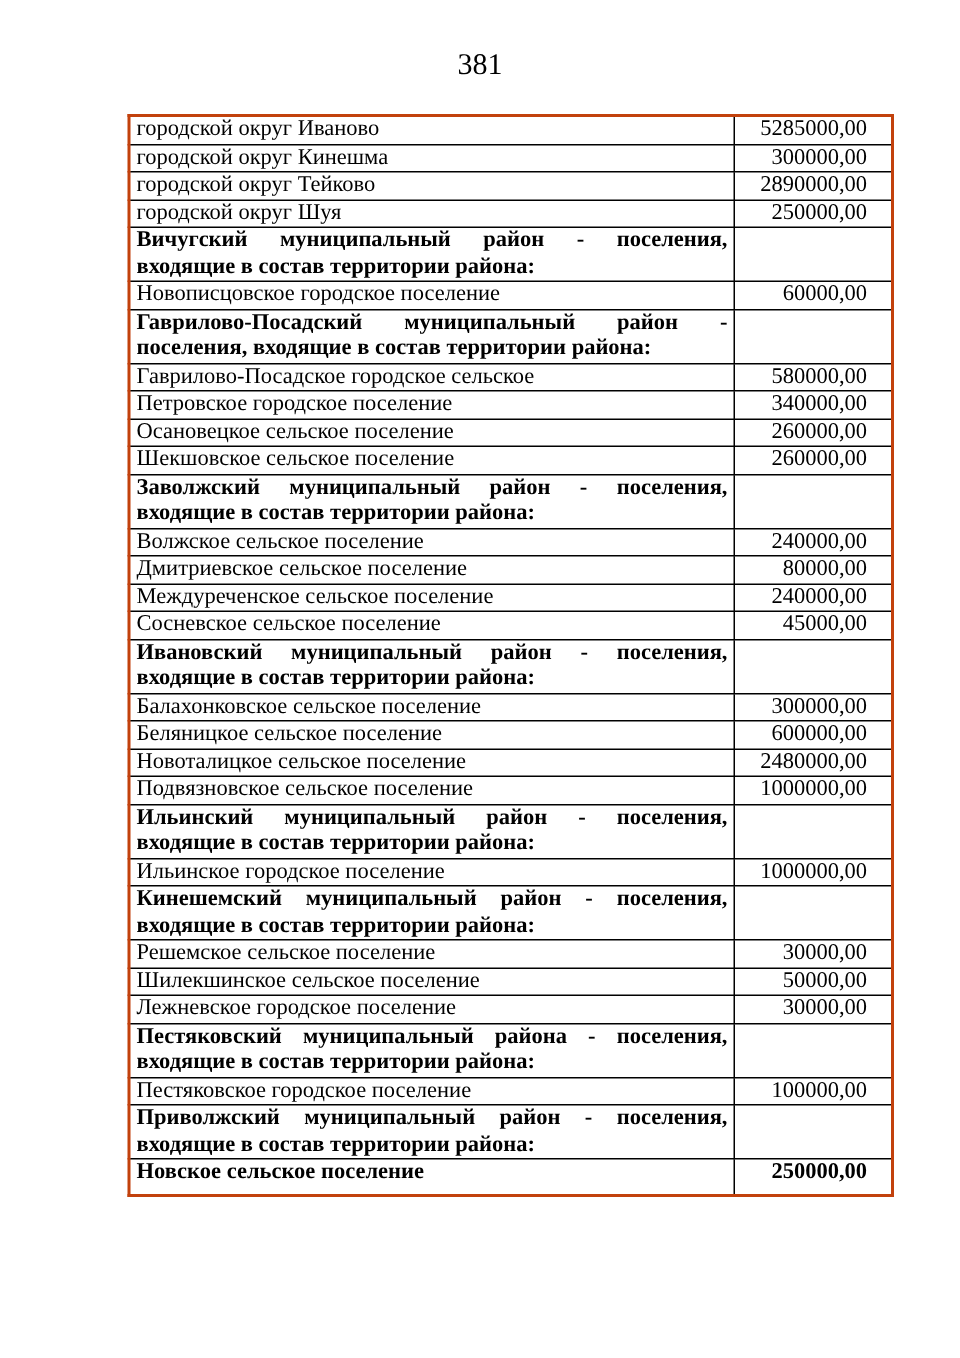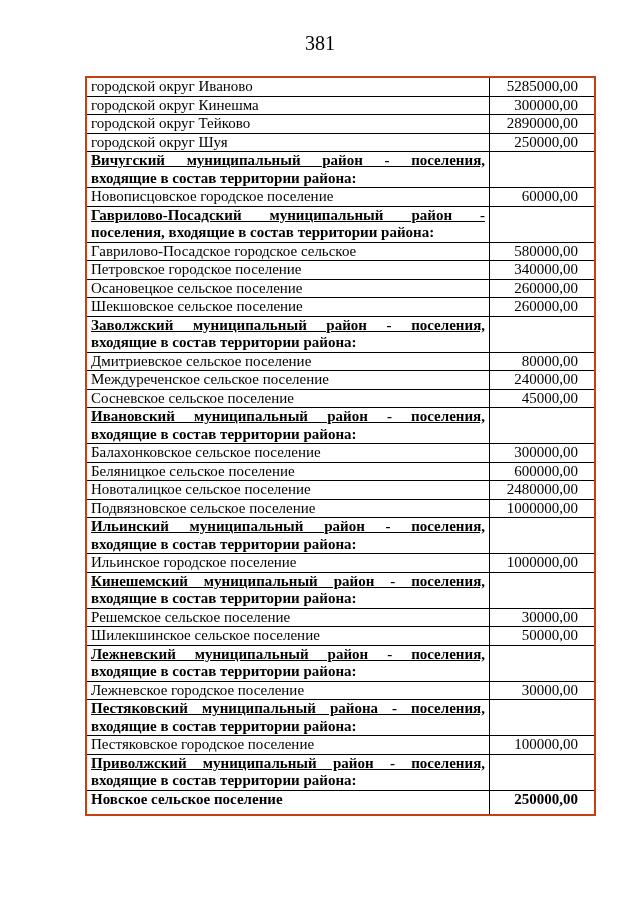--- a/index.html
+++ b/index.html
@@ -46,21 +46,20 @@
     text-align: right;
     padding-right: 16px;
     padding-left: 2px;
   }
   td.section-cell {
     font-weight: bold;
   }
   td.section-cell .line1 {
     text-align: justify;
     text-align-last: justify;
-    text-decoration: underline;
   }
   td.section-cell .line2 {
     text-align: left;
   }
   tr.item-row td {
     height: 17px;
   }
   tr.last-row td {
     height: 23px;
     font-weight: bold;
@@ -124,20 +123,24 @@
         <td class="amount-cell">260000,00</td>
       </tr>
       <tr class="section-row">
         <td class="name-cell section-cell">
           <div class="line1">Заволжский муниципальный район - поселения,</div>
           <div class="line2">входящие в состав территории района:</div>
         </td>
         <td class="amount-cell"></td>
       </tr>
       <tr class="item-row">
+        <td class="name-cell">Волжское сельское поселение</td>
+        <td class="amount-cell">240000,00</td>
+      </tr>
+      <tr class="item-row">
         <td class="name-cell">Дмитриевское сельское поселение</td>
         <td class="amount-cell">80000,00</td>
       </tr>
       <tr class="item-row">
         <td class="name-cell">Междуреченское сельское поселение</td>
         <td class="amount-cell">240000,00</td>
       </tr>
       <tr class="item-row">
         <td class="name-cell">Сосневское сельское поселение</td>
         <td class="amount-cell">45000,00</td>
@@ -183,27 +186,20 @@
         </td>
         <td class="amount-cell"></td>
       </tr>
       <tr class="item-row">
         <td class="name-cell">Решемское сельское поселение</td>
         <td class="amount-cell">30000,00</td>
       </tr>
       <tr class="item-row">
         <td class="name-cell">Шилекшинское сельское поселение</td>
         <td class="amount-cell">50000,00</td>
-      </tr>
-      <tr class="section-row">
-        <td class="name-cell section-cell">
-          <div class="line1">Лежневский муниципальный район - поселения,</div>
-          <div class="line2">входящие в состав территории района:</div>
-        </td>
-        <td class="amount-cell"></td>
       </tr>
       <tr class="item-row">
         <td class="name-cell">Лежневское городское поселение</td>
         <td class="amount-cell">30000,00</td>
       </tr>
       <tr class="section-row">
         <td class="name-cell section-cell">
           <div class="line1">Пестяковский муниципальный района - поселения,</div>
           <div class="line2">входящие в состав территории района:</div>
         </td>

